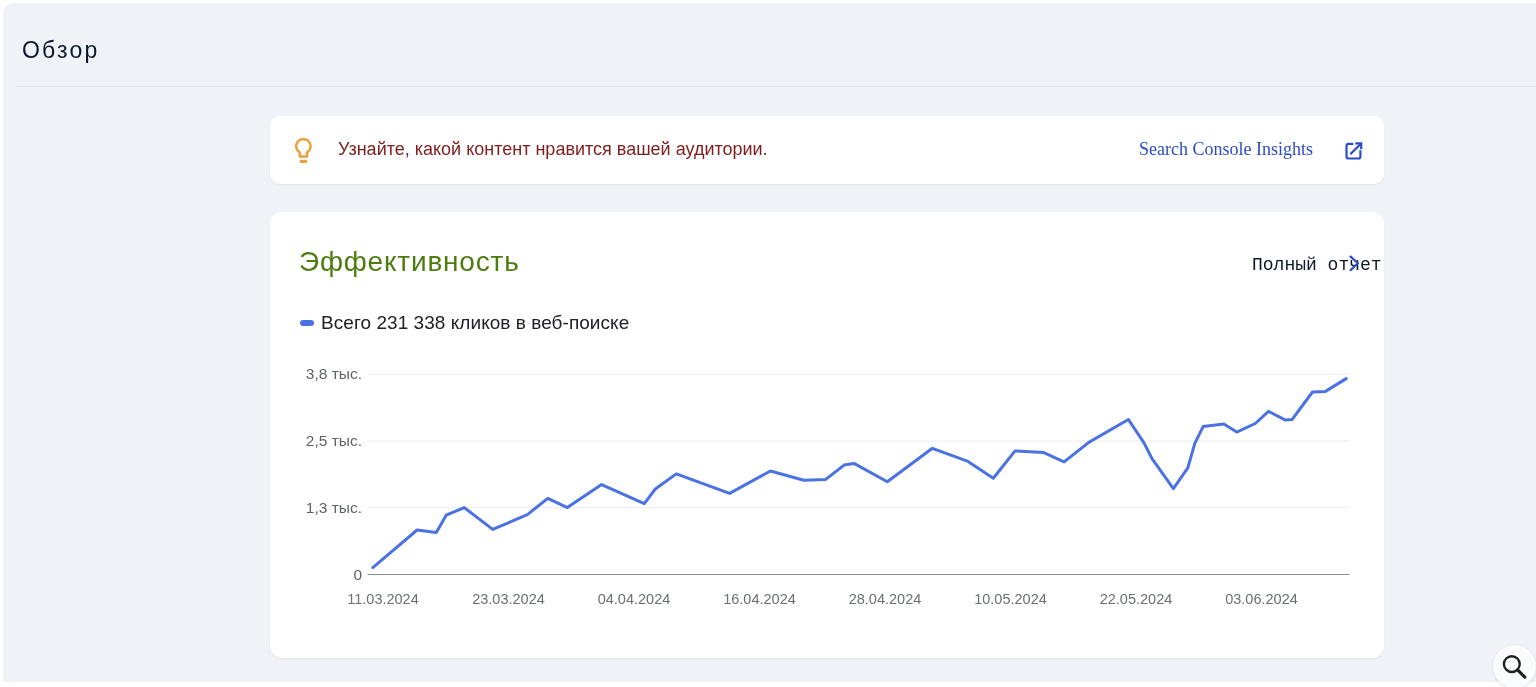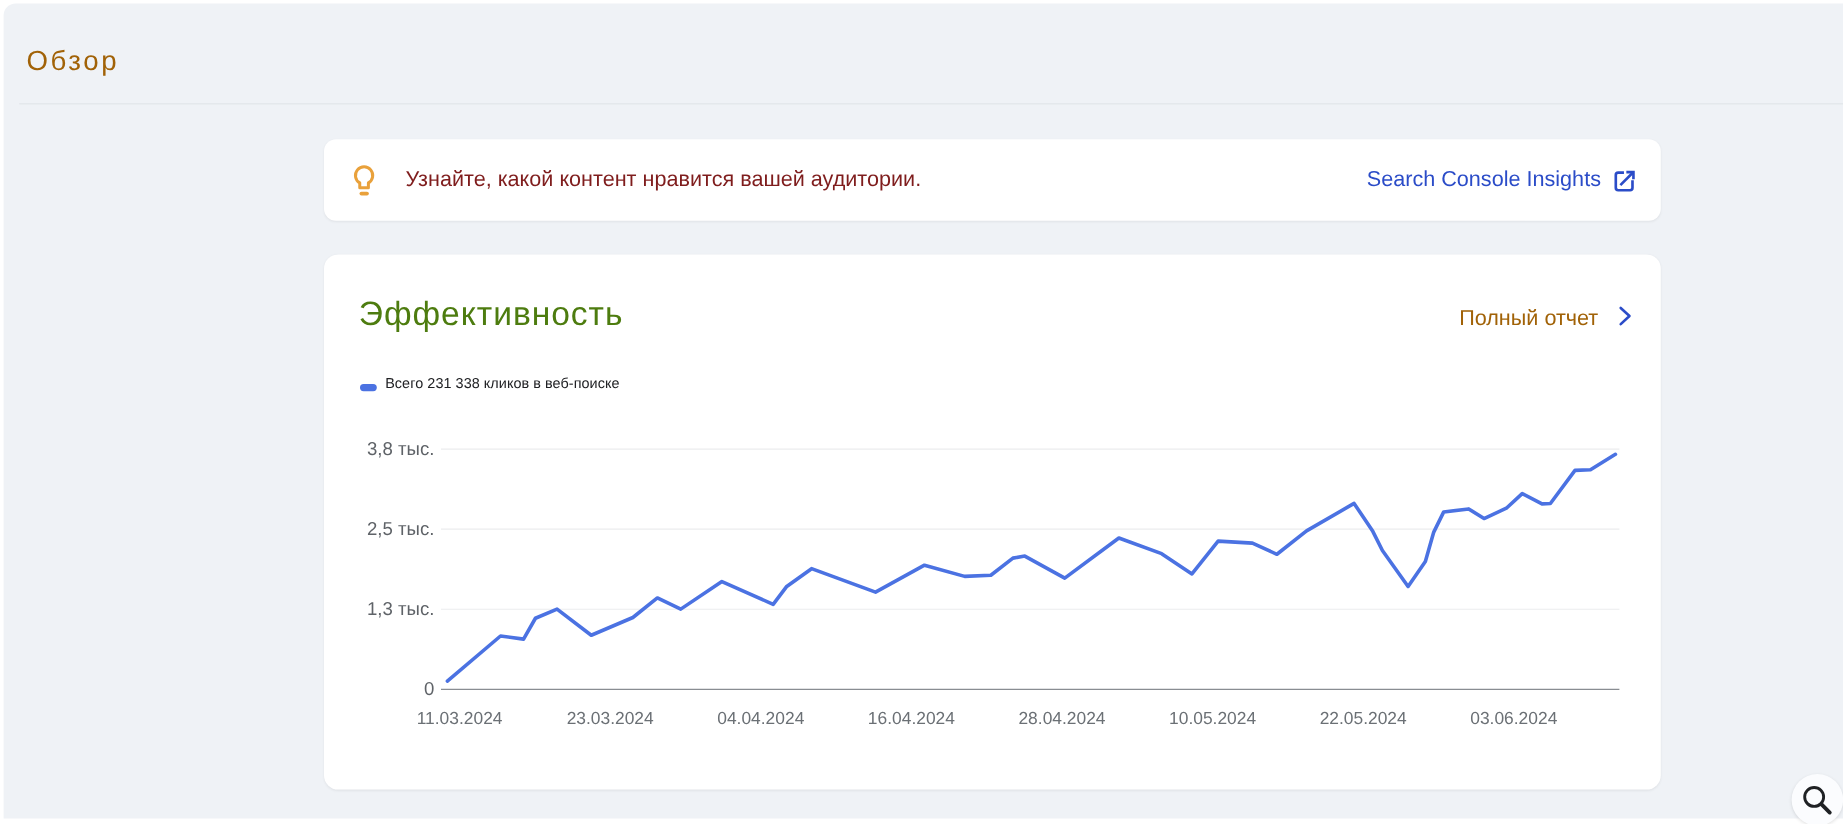--- a/index.html
+++ b/index.html
@@ -1,28 +1,28 @@
 <!DOCTYPE html>
 <html><head>
 <meta charset="utf-8">
 <style>
   html,body{margin:0;padding:0;}
   body{width:1536px;height:687px;background:#ffffff;font-family:"Liberation Sans",sans-serif;position:relative;overflow:hidden;}
   .panel{position:absolute;left:3px;top:3px;width:1533px;height:679px;background:#eff2f6;border-top-left-radius:10px;}
-  .h1{position:absolute;left:22px;top:37px;font-size:23px;color:#a16207;letter-spacing:2.2px;}
+  .h1{position:absolute;left:22px;top:37px;font-size:23px;color:#0f172a;letter-spacing:2.2px;}
   .hr{position:absolute;left:16px;top:86px;width:1520px;height:1px;background:#e2e5e9;}
   .card{position:absolute;background:#ffffff;box-shadow:0 1px 2px rgba(60,64,67,0.08);}
   .card1{left:270px;top:116px;width:1114px;height:68px;border-radius:10px;}
   .card2{left:270px;top:212px;width:1114px;height:446px;border-radius:12px;}
   .instext{position:absolute;left:338px;top:139px;font-size:18px;color:#7f1d1d;}
-  .scilink{position:absolute;left:1139px;top:139px;font-size:18px;color:#2b4cc8;}
+  .scilink{position:absolute;left:1139px;top:139px;font-size:18px;color:#2b4cc8;font-family:Liberation Serif, serif;}
   .title{position:absolute;left:299px;top:246px;font-size:28px;color:#4d7c0f;letter-spacing:0.8px;}
-  .fullreport{position:absolute;left:1216px;top:254.5px;font-size:18px;color:#a16207;}
+  .fullreport{position:absolute;left:1252px;top:254.5px;font-size:18px;color:#0f172a;font-family:Liberation Mono, monospace;}
   .dash{position:absolute;left:300px;top:320px;width:14px;height:5.5px;border-radius:3px;background:#4b72e2;}
-  .legendtext{position:absolute;left:321px;top:312px;font-size:12px;color:#202124;letter-spacing:0.05px;}
+  .legendtext{position:absolute;left:321px;top:312px;font-size:19px;color:#202124;letter-spacing:0.05px;}
   .fab{position:absolute;left:1493px;top:645px;width:43px;height:43px;border-radius:50%;background:#fbfcfe;box-shadow:0 1px 3px rgba(0,0,0,0.12);}
   svg{position:absolute;left:0;top:0;}
 </style>
 </head>
 <body>
 <div class="panel"></div>
 <div class="h1">Обзор</div>
 <div class="hr"></div>
 <div class="card card1"></div>
 <div class="card card2"></div>

